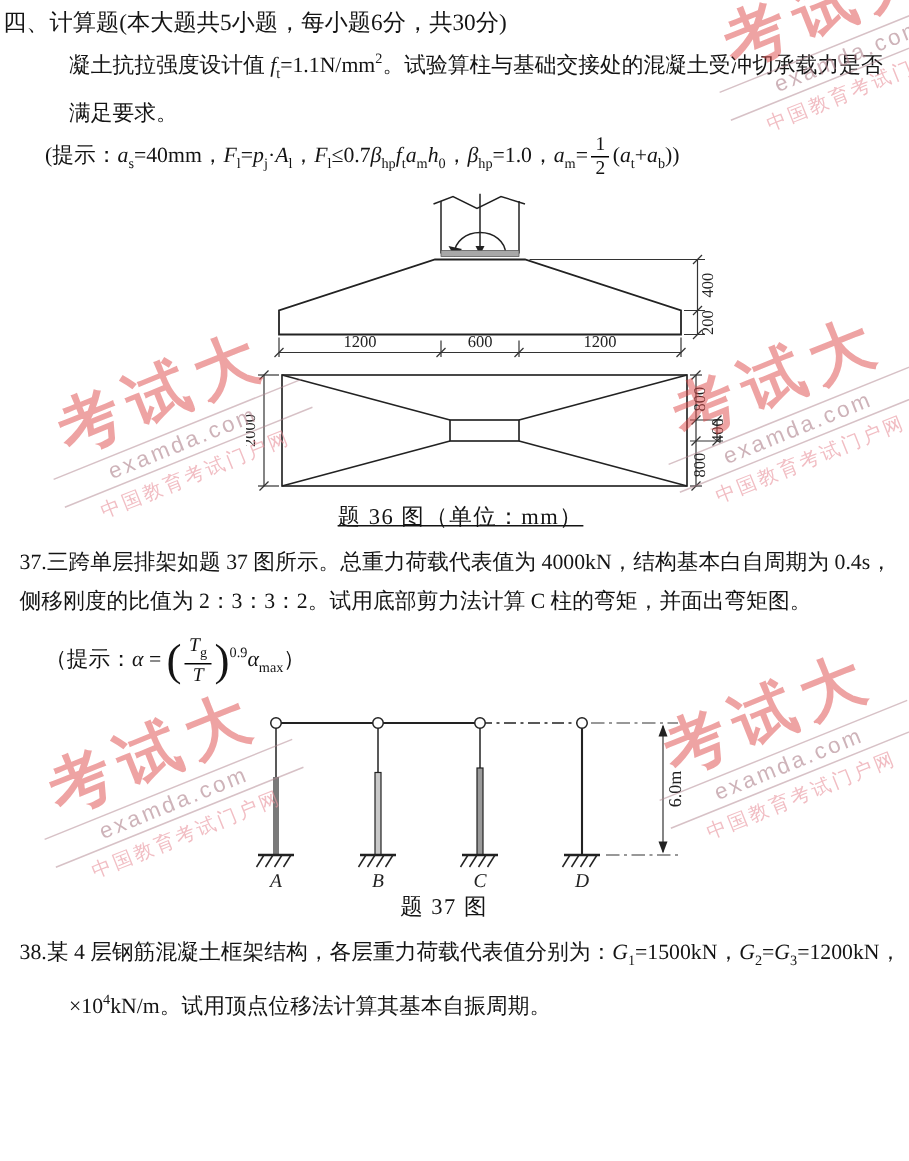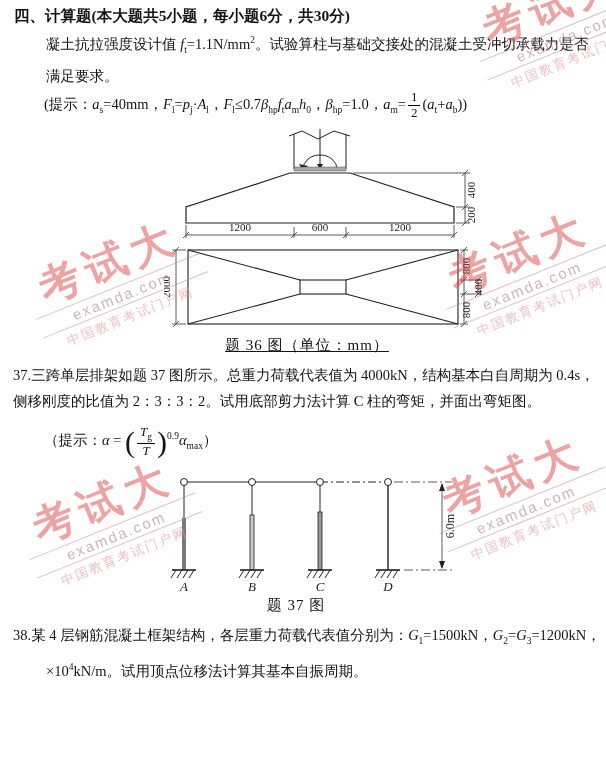--- a/index.html
+++ b/index.html
@@ -2,25 +2,25 @@
 <html><head>
 <meta charset="utf-8">
 <style>
   html,body{margin:0;padding:0;}
   .page{
     position:relative; width:606px; height:774px; background:#fff;
     overflow:hidden; font-family:"Liberation Serif", serif;
     font-size:14.5px; color:#141414;
   }
   .flow{position:relative; z-index:1; padding-top:5px;}
-  .hdr{font-weight:bold; font-size:15.5px; margin-left:14px; line-height:22px;}
+  .hdr{font-weight:normal; font-size:15.5px; margin-left:2px; line-height:22px;}
   .line{line-height:26px; white-space:nowrap;}
   .ml1{margin-left:13px;}
   .ml2{margin-left:46px;}
-  .hint{margin-left:44px; line-height:30px; white-space:nowrap;}
+  .hint{margin-left:30px; line-height:30px; white-space:nowrap;}
   .i{font-style:italic;}
   .sub{font-size:9.5px; vertical-align:-4px;}
   .sup{font-size:9.5px; vertical-align:6px;}
   .frac{display:inline-block; vertical-align:middle; text-align:center;
         font-size:13px; line-height:1.15; margin:0 2px;}
   .fn{display:block; border-bottom:1px solid #000; padding:0 3px;}
   .fd{display:block;}
   .bigp{font-size:30px; vertical-align:middle; font-weight:300; line-height:0;}
   .fig{text-align:center;}
   .fig36{margin:4px 0 0 162px; width:326px;}

